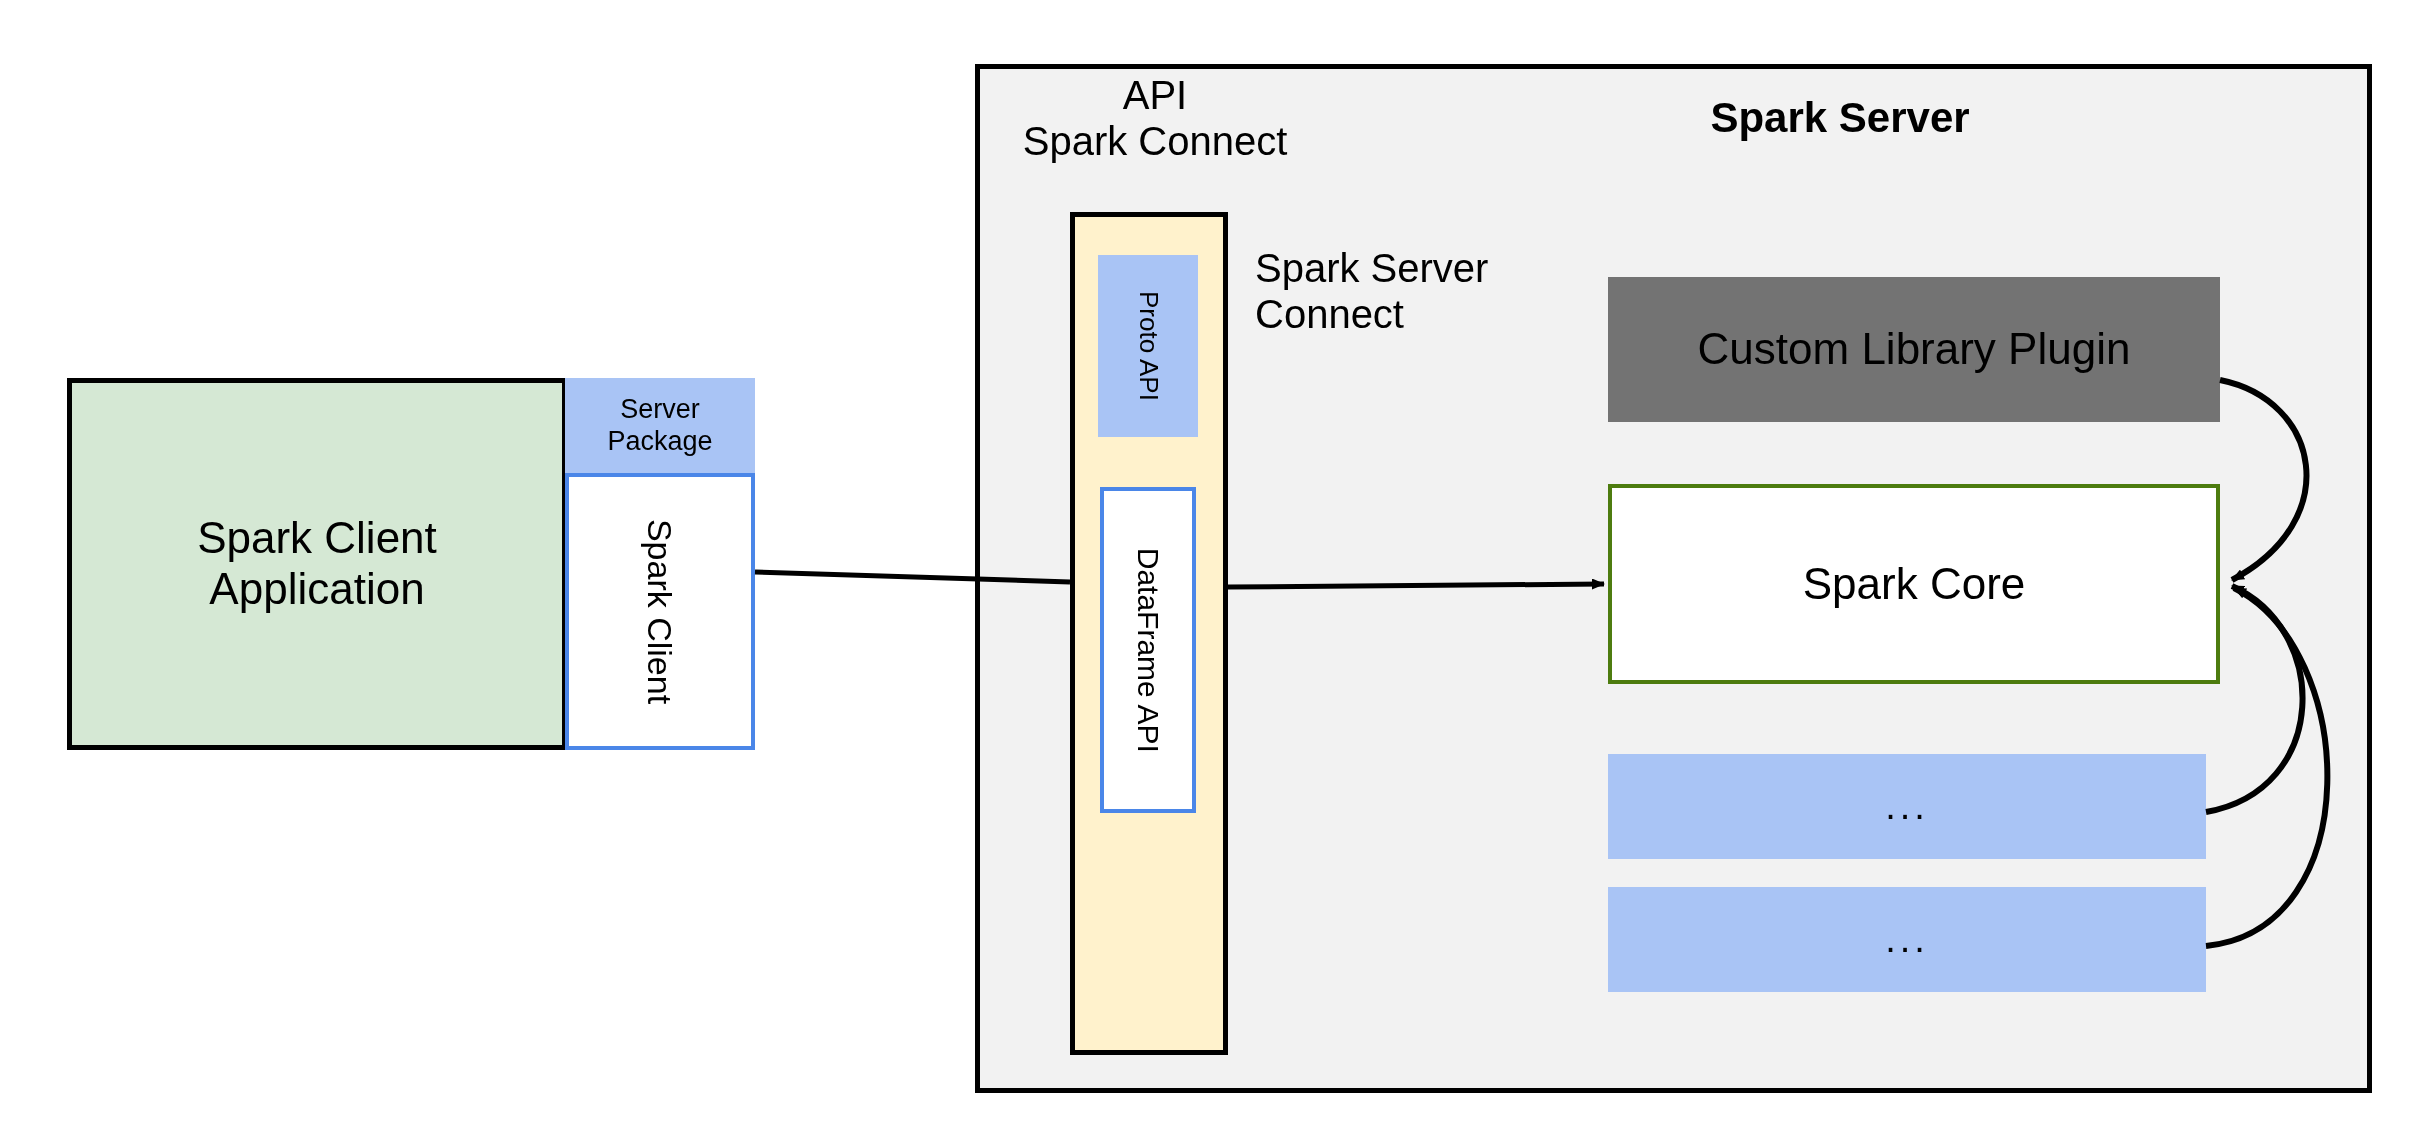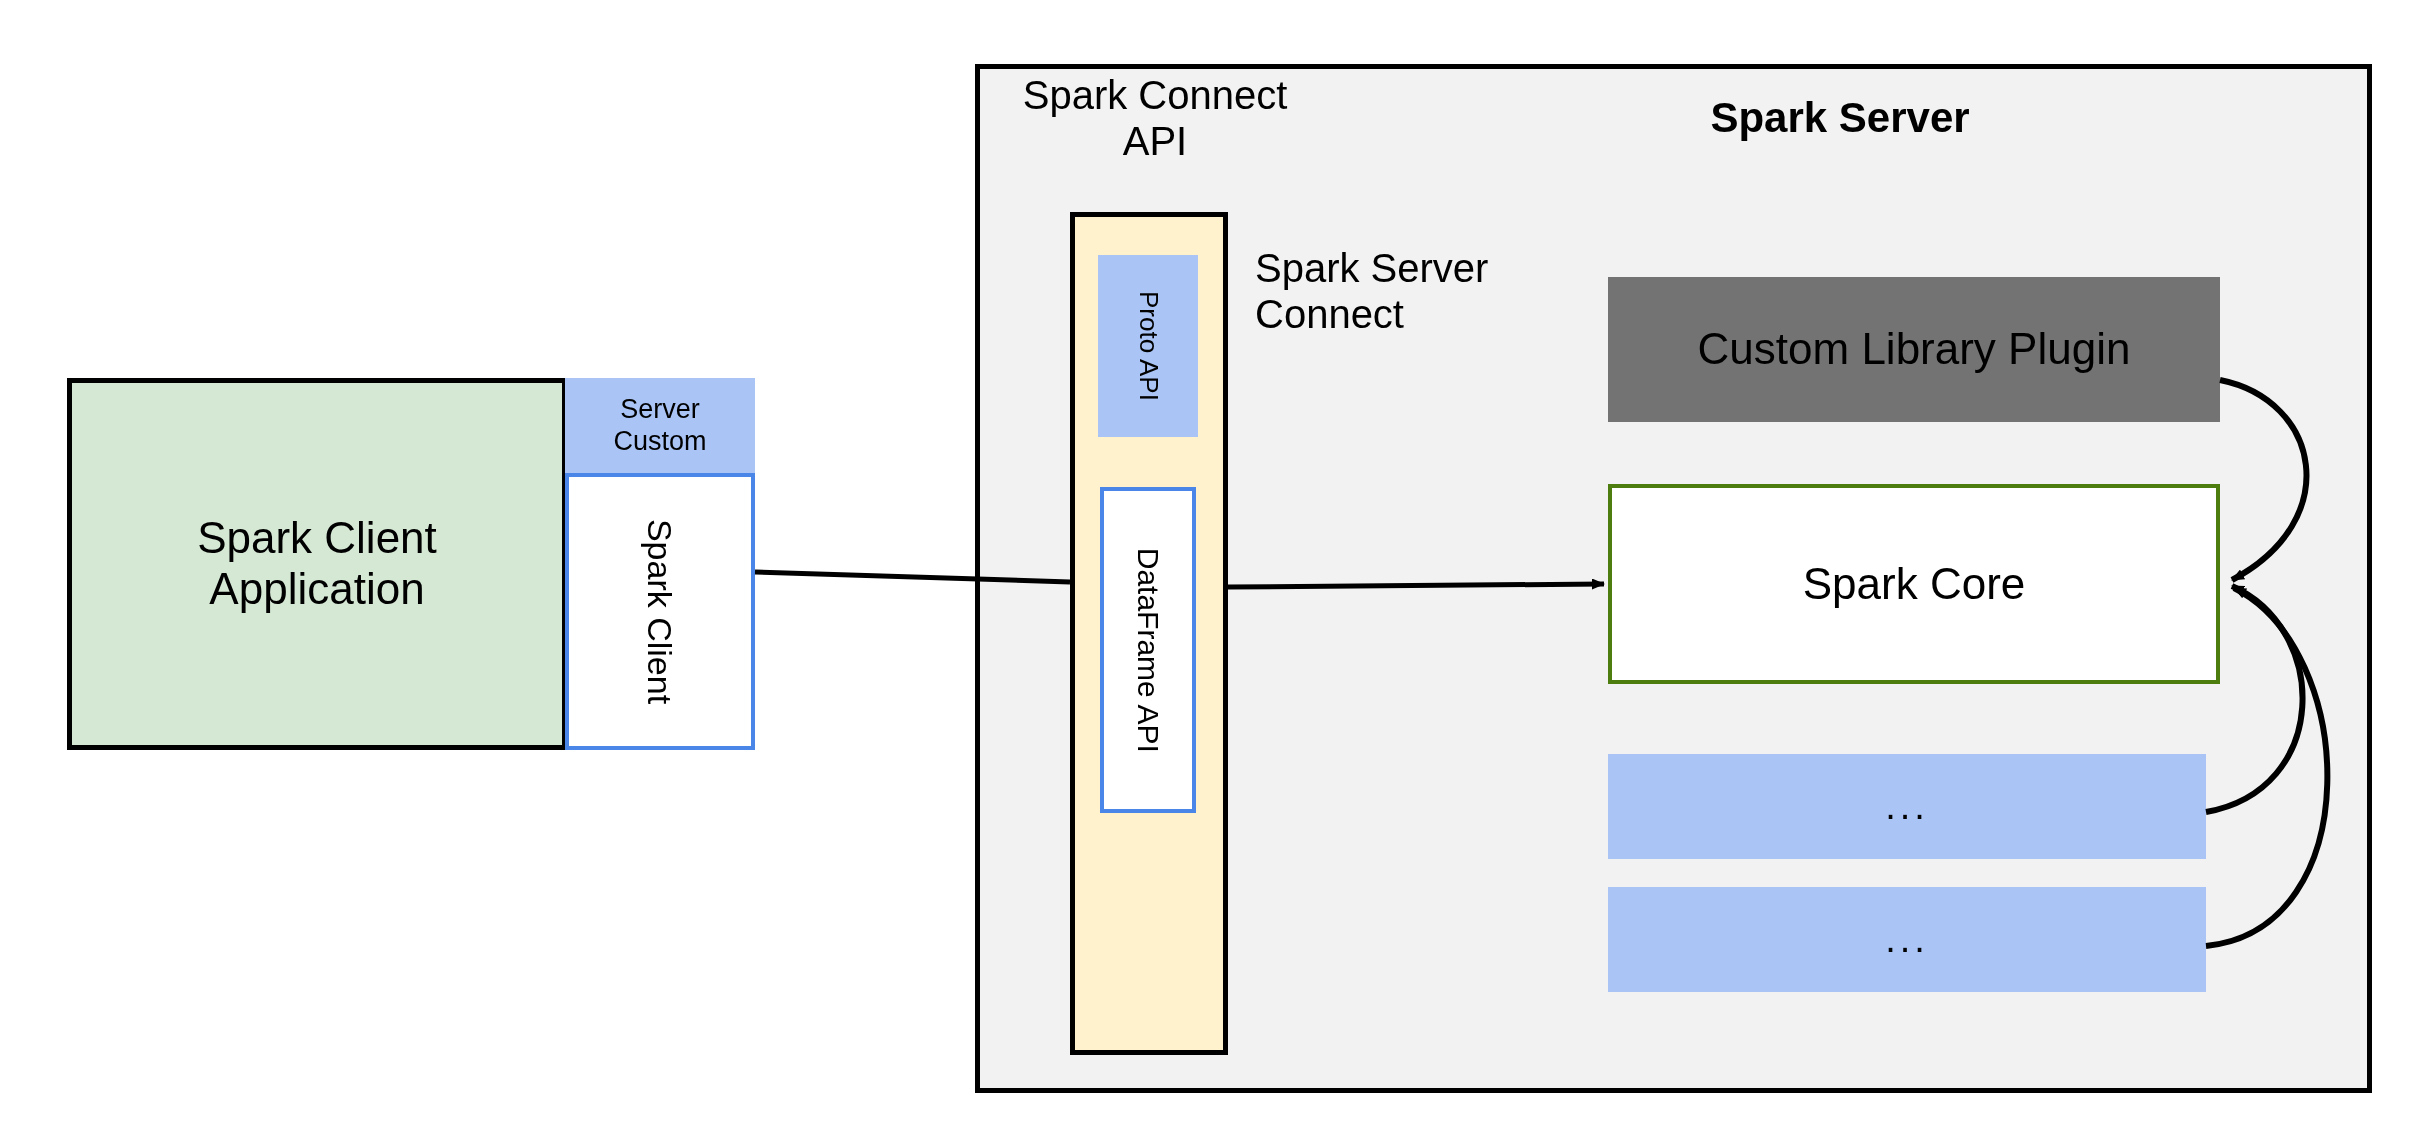--- a/index.html
+++ b/index.html
@@ -204,32 +204,32 @@
   <div class="box" id="client-app">
     <div>
       <div>Spark Client</div>
       <div>Application</div>
     </div>
   </div>
 
   <div class="box" id="client-package">
     <div>
       <div>Server</div>
-      <div>Custom</div>
+      <div>Package</div>
     </div>
   </div>
 
   <div class="box" id="spark-client">
     <span class="vtext">Spark Client</span>
   </div>
 
   <div class="box" id="spark-connect-api-label">
     <div>
+      <div>API</div>
       <div>Spark Connect</div>
-      <div>API</div>
     </div>
   </div>
 
   <div class="box" id="spark-server-label">Spark Server</div>
 
   <div class="box" id="spark-server-library-label">
     <div>
       <div>Spark Server</div>
       <div>Connect</div>
     </div>

